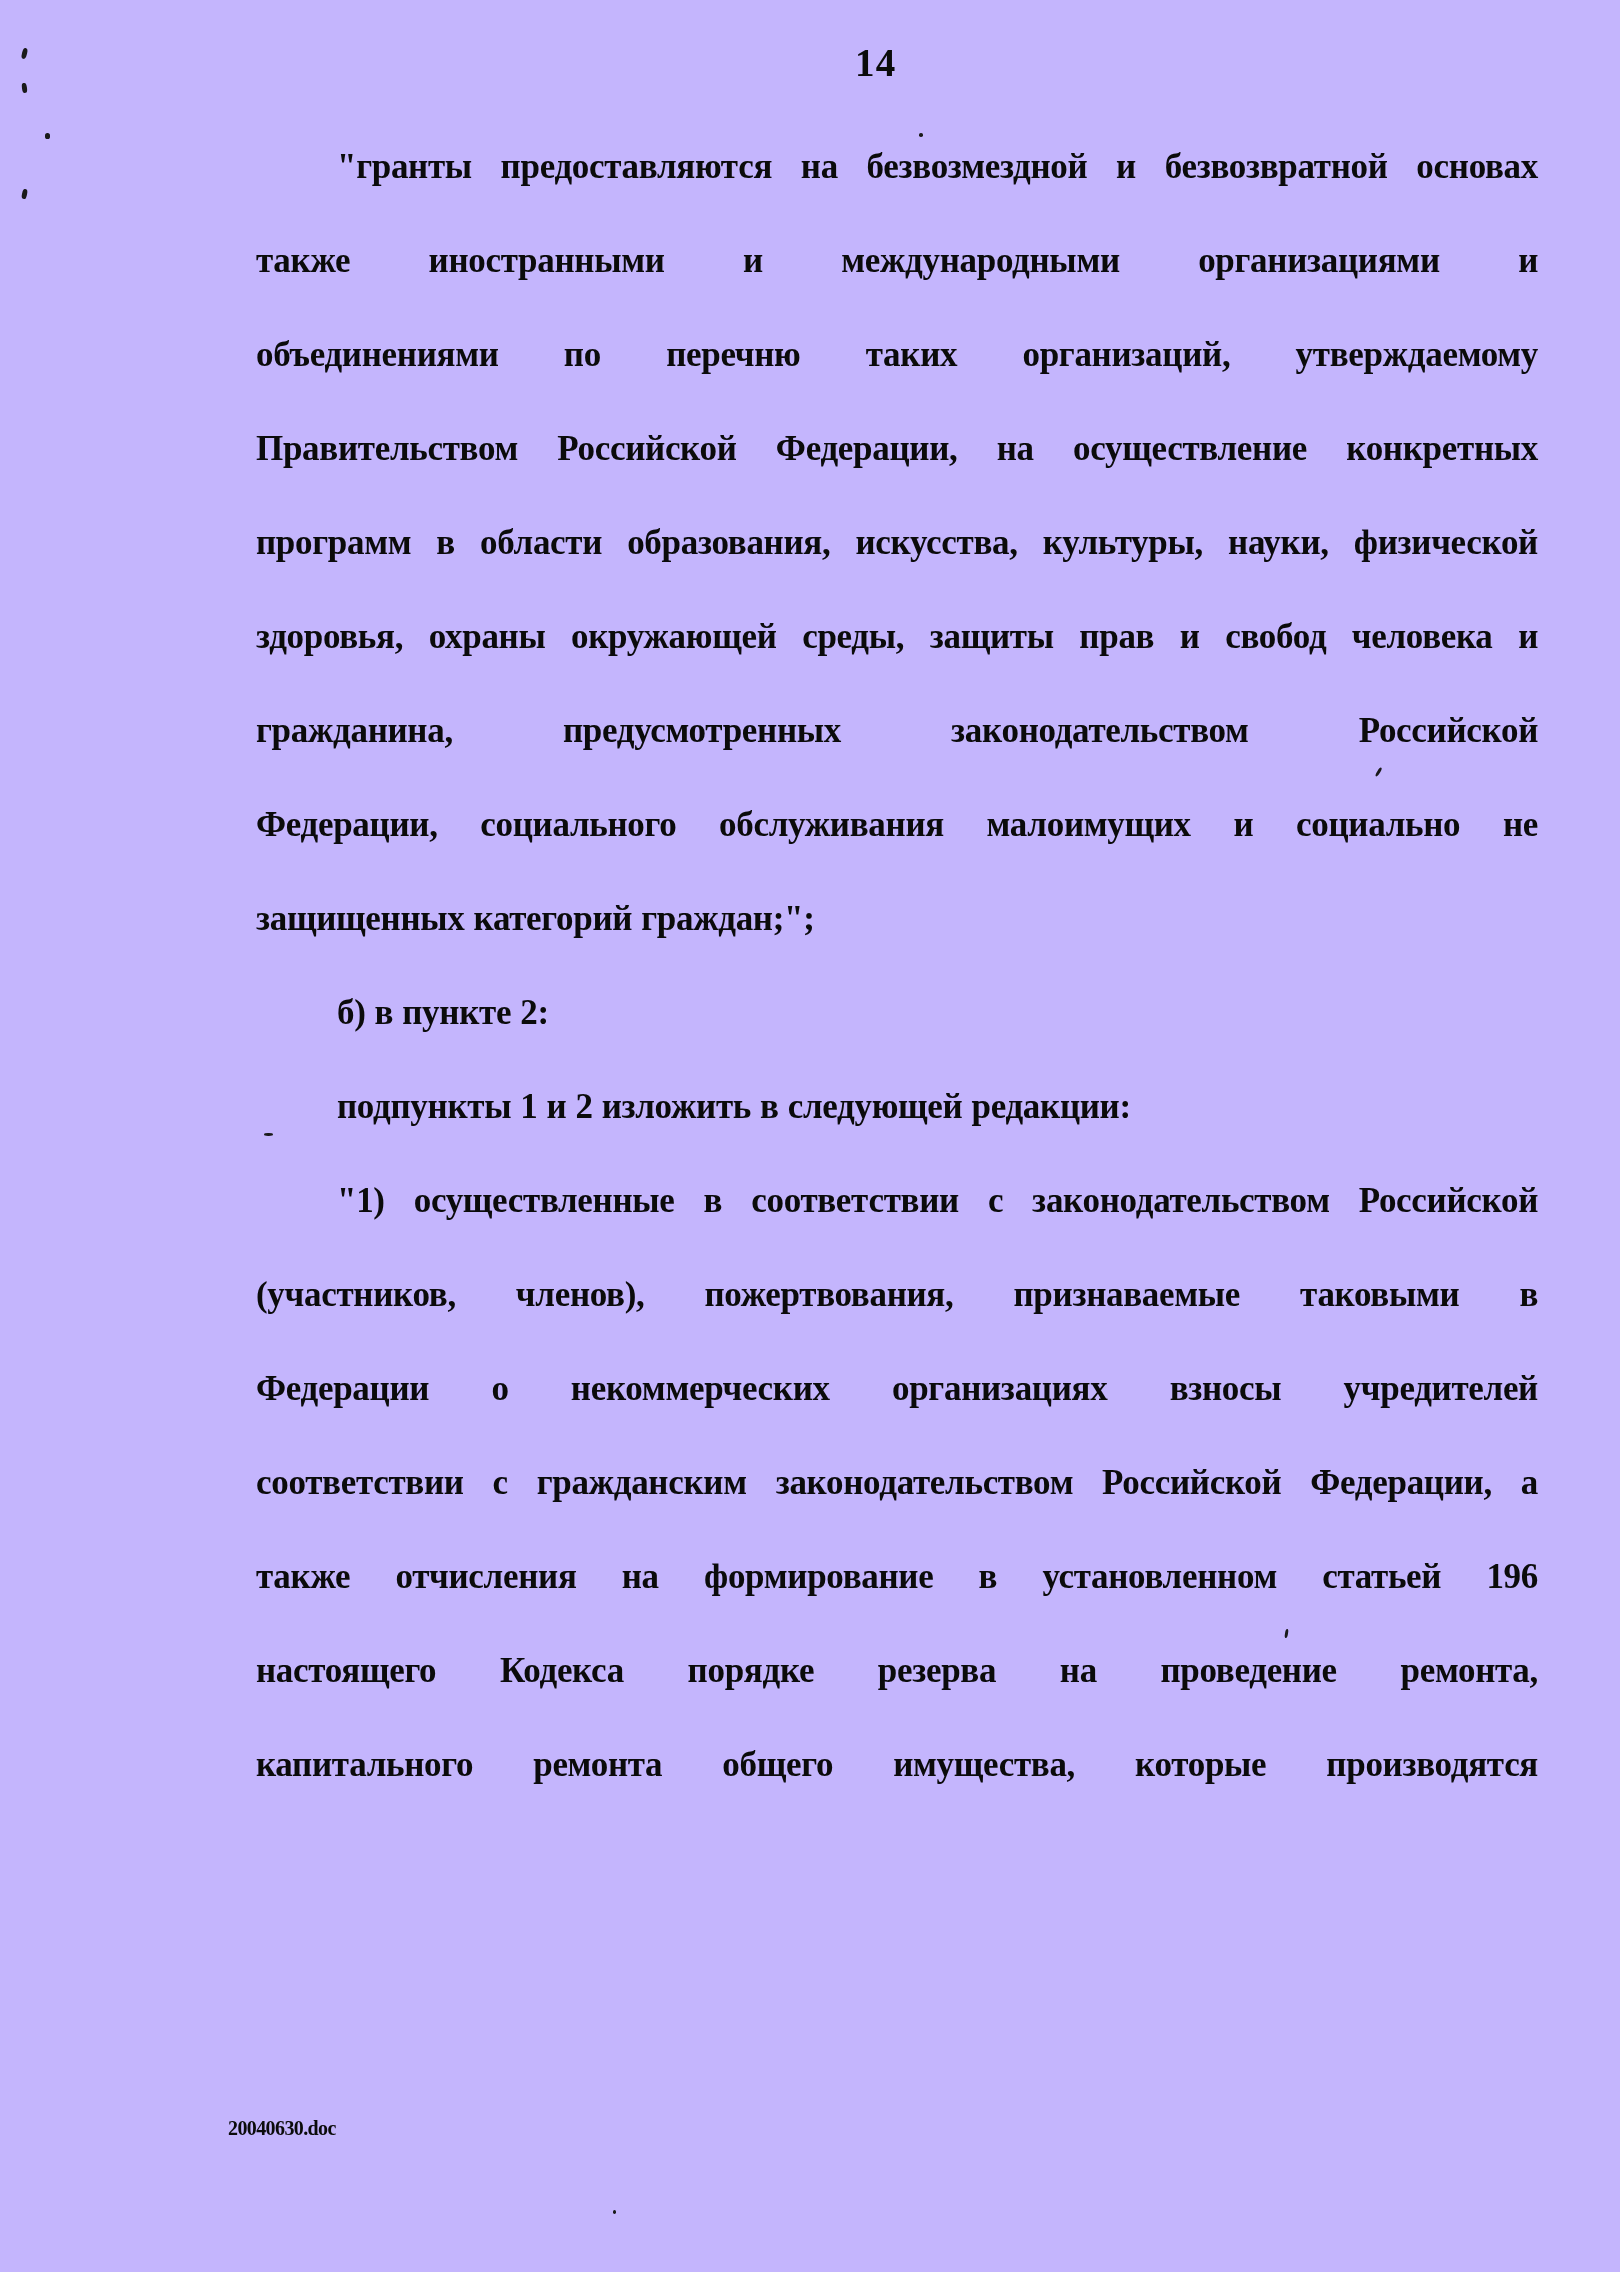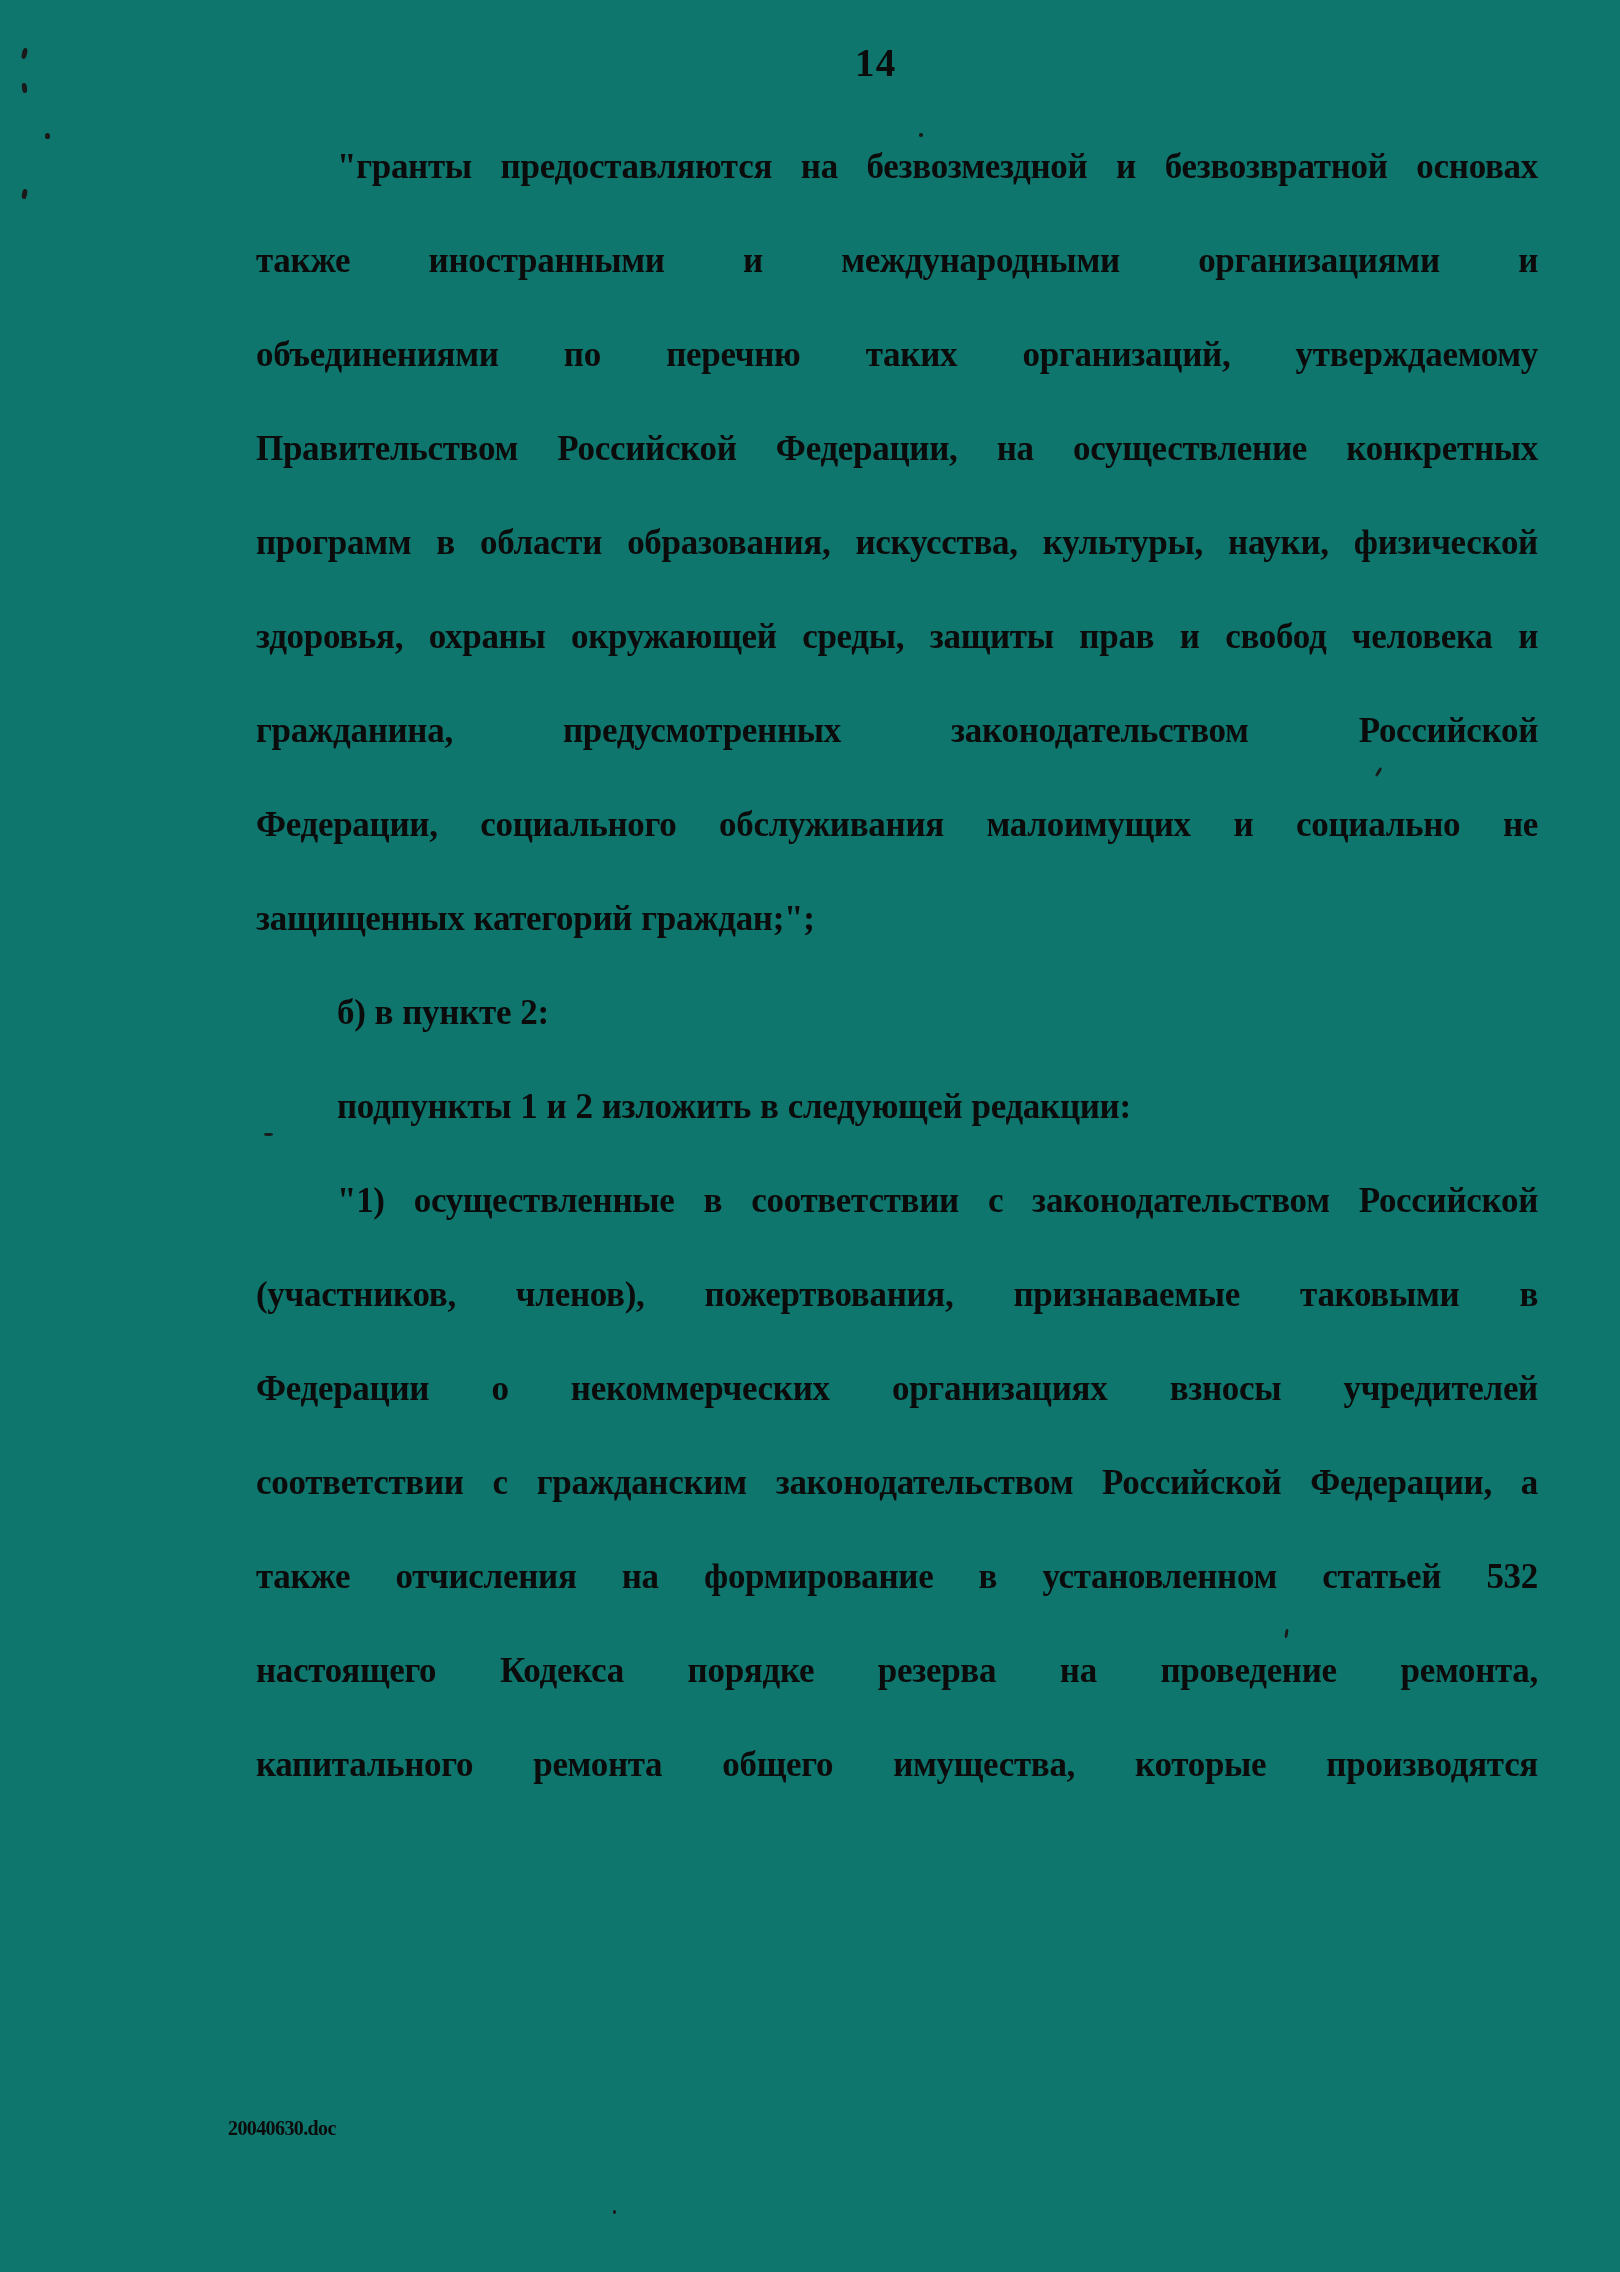--- a/index.html
+++ b/index.html
@@ -11,21 +11,21 @@
     width: 1621px;
     height: 2273px;
     position: relative;
     overflow: hidden;
     font-family: "Liberation Serif", serif;
     color: #0b0b0b;
   }
   .page {
     position: absolute;
     inset: 0;
-    background: #0f766e;
+    background: #c4b5fd;
   }
   .page-number {
     position: absolute;
     left: 855px;
     top: 43px;
     font-size: 39px;
     font-weight: bold;
     line-height: 1;
     letter-spacing: 1.3px;
   }
@@ -84,21 +84,21 @@
       <div class="line justify">здоровья, охраны окружающей среды, защиты прав и свобод человека и</div>
       <div class="line justify">гражданина, предусмотренных законодательством Российской</div>
       <div class="line justify">Федерации, социального обслуживания малоимущих и социально не</div>
       <div class="line">защищенных категорий граждан;";</div>
       <div class="line indent">б) в пункте 2:</div>
       <div class="line indent">подпункты 1 и 2 изложить в следующей редакции:</div>
       <div class="line justify indent">"1) осуществленные в соответствии с законодательством Российской</div>
       <div class="line justify">(участников, членов), пожертвования, признаваемые таковыми в</div>
       <div class="line justify">Федерации о некоммерческих организациях взносы учредителей</div>
       <div class="line justify">соответствии с гражданским законодательством Российской Федерации, а</div>
-      <div class="line justify">также отчисления на формирование в установленном статьей 532</div>
+      <div class="line justify">также отчисления на формирование в установленном статьей 196</div>
       <div class="line justify">настоящего Кодекса порядке резерва на проведение ремонта,</div>
       <div class="line justify">капитального ремонта общего имущества, которые производятся</div>
     </div>
 
   <div class="footer">20040630.doc</div>
 
   <div class="speck" style="left:22px;  top:48px;   width:5.2px;  height:11px; transform:rotate(14deg);"></div>
   <div class="speck" style="left:22px;  top:83px;  width:4.5px;  height:10.4px; transform:rotate(-8deg);"></div>
   <div class="speck" style="left:45px;  top:133px;  width:5.2px;  height:5.8px;"></div>
   <div class="speck" style="left:22px;  top:189px;  width:4.5px;  height:10.4px; transform:rotate(12deg);"></div>

